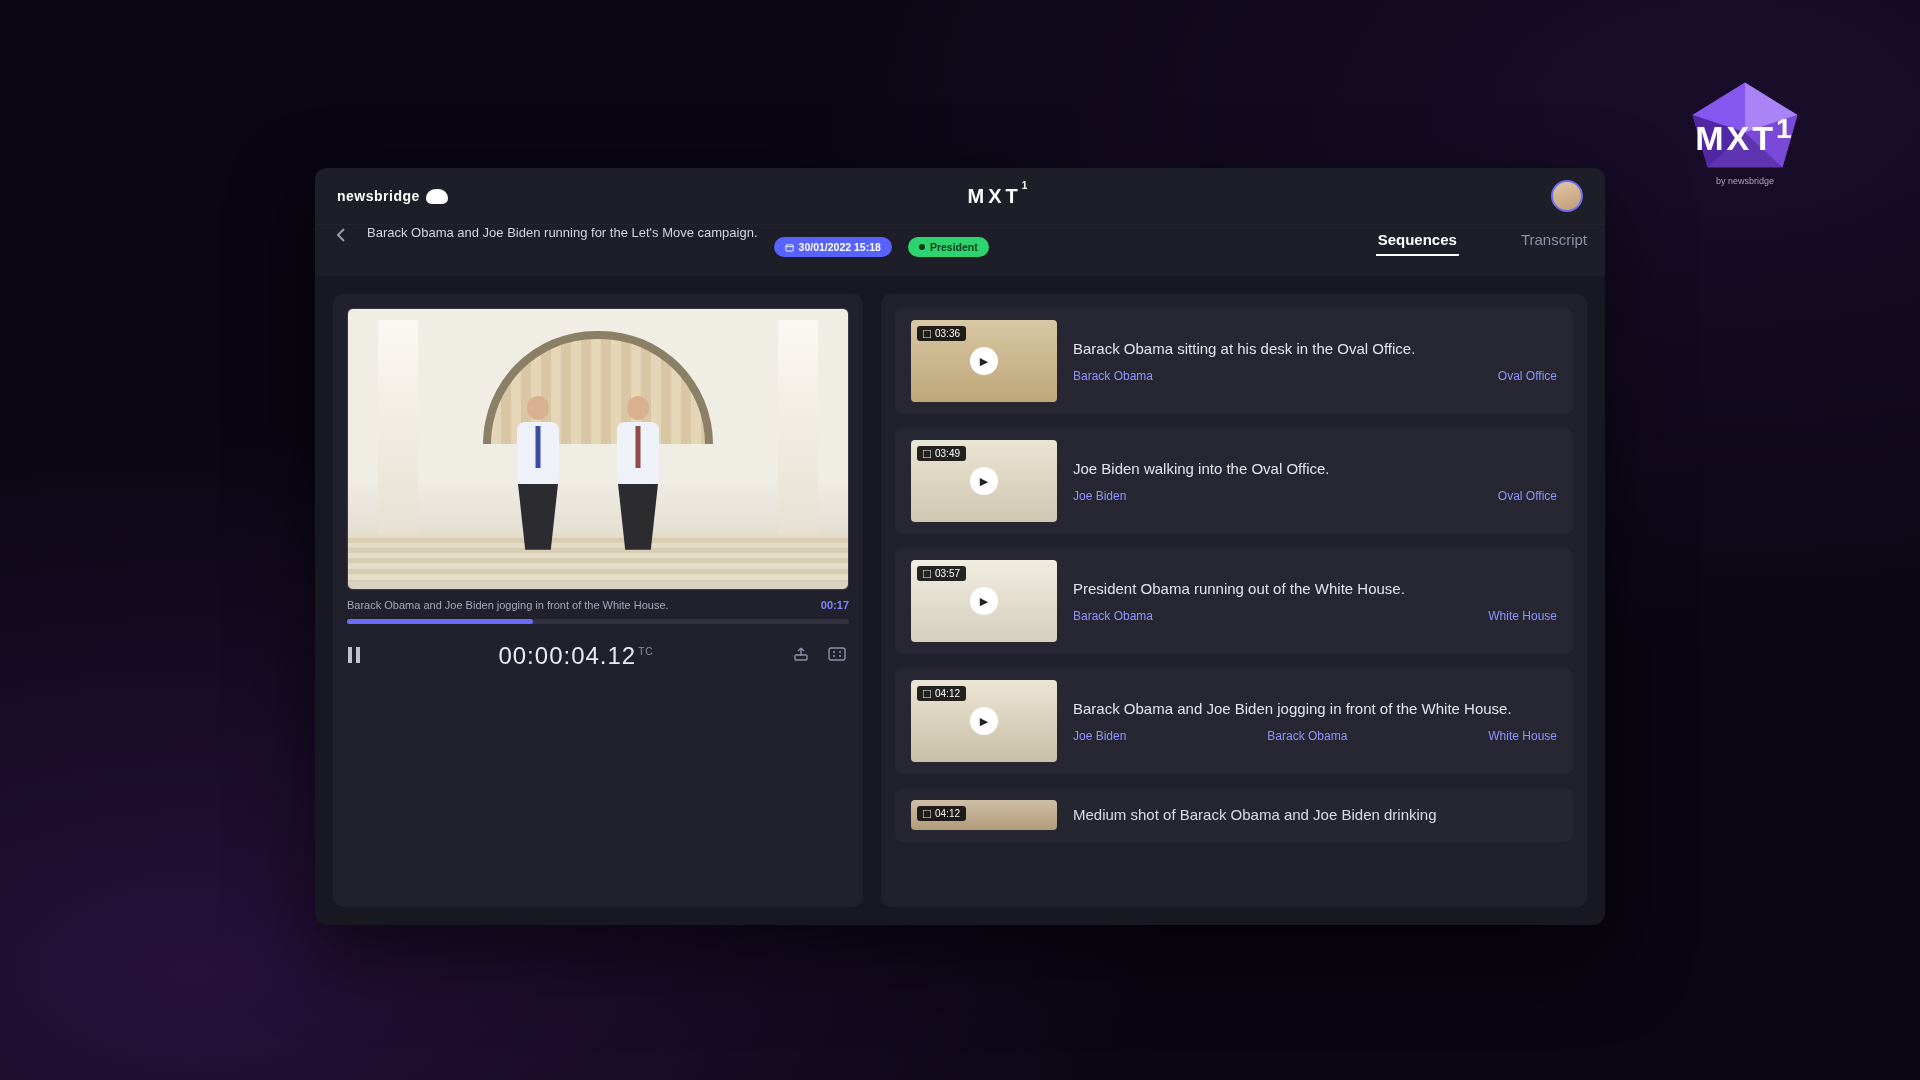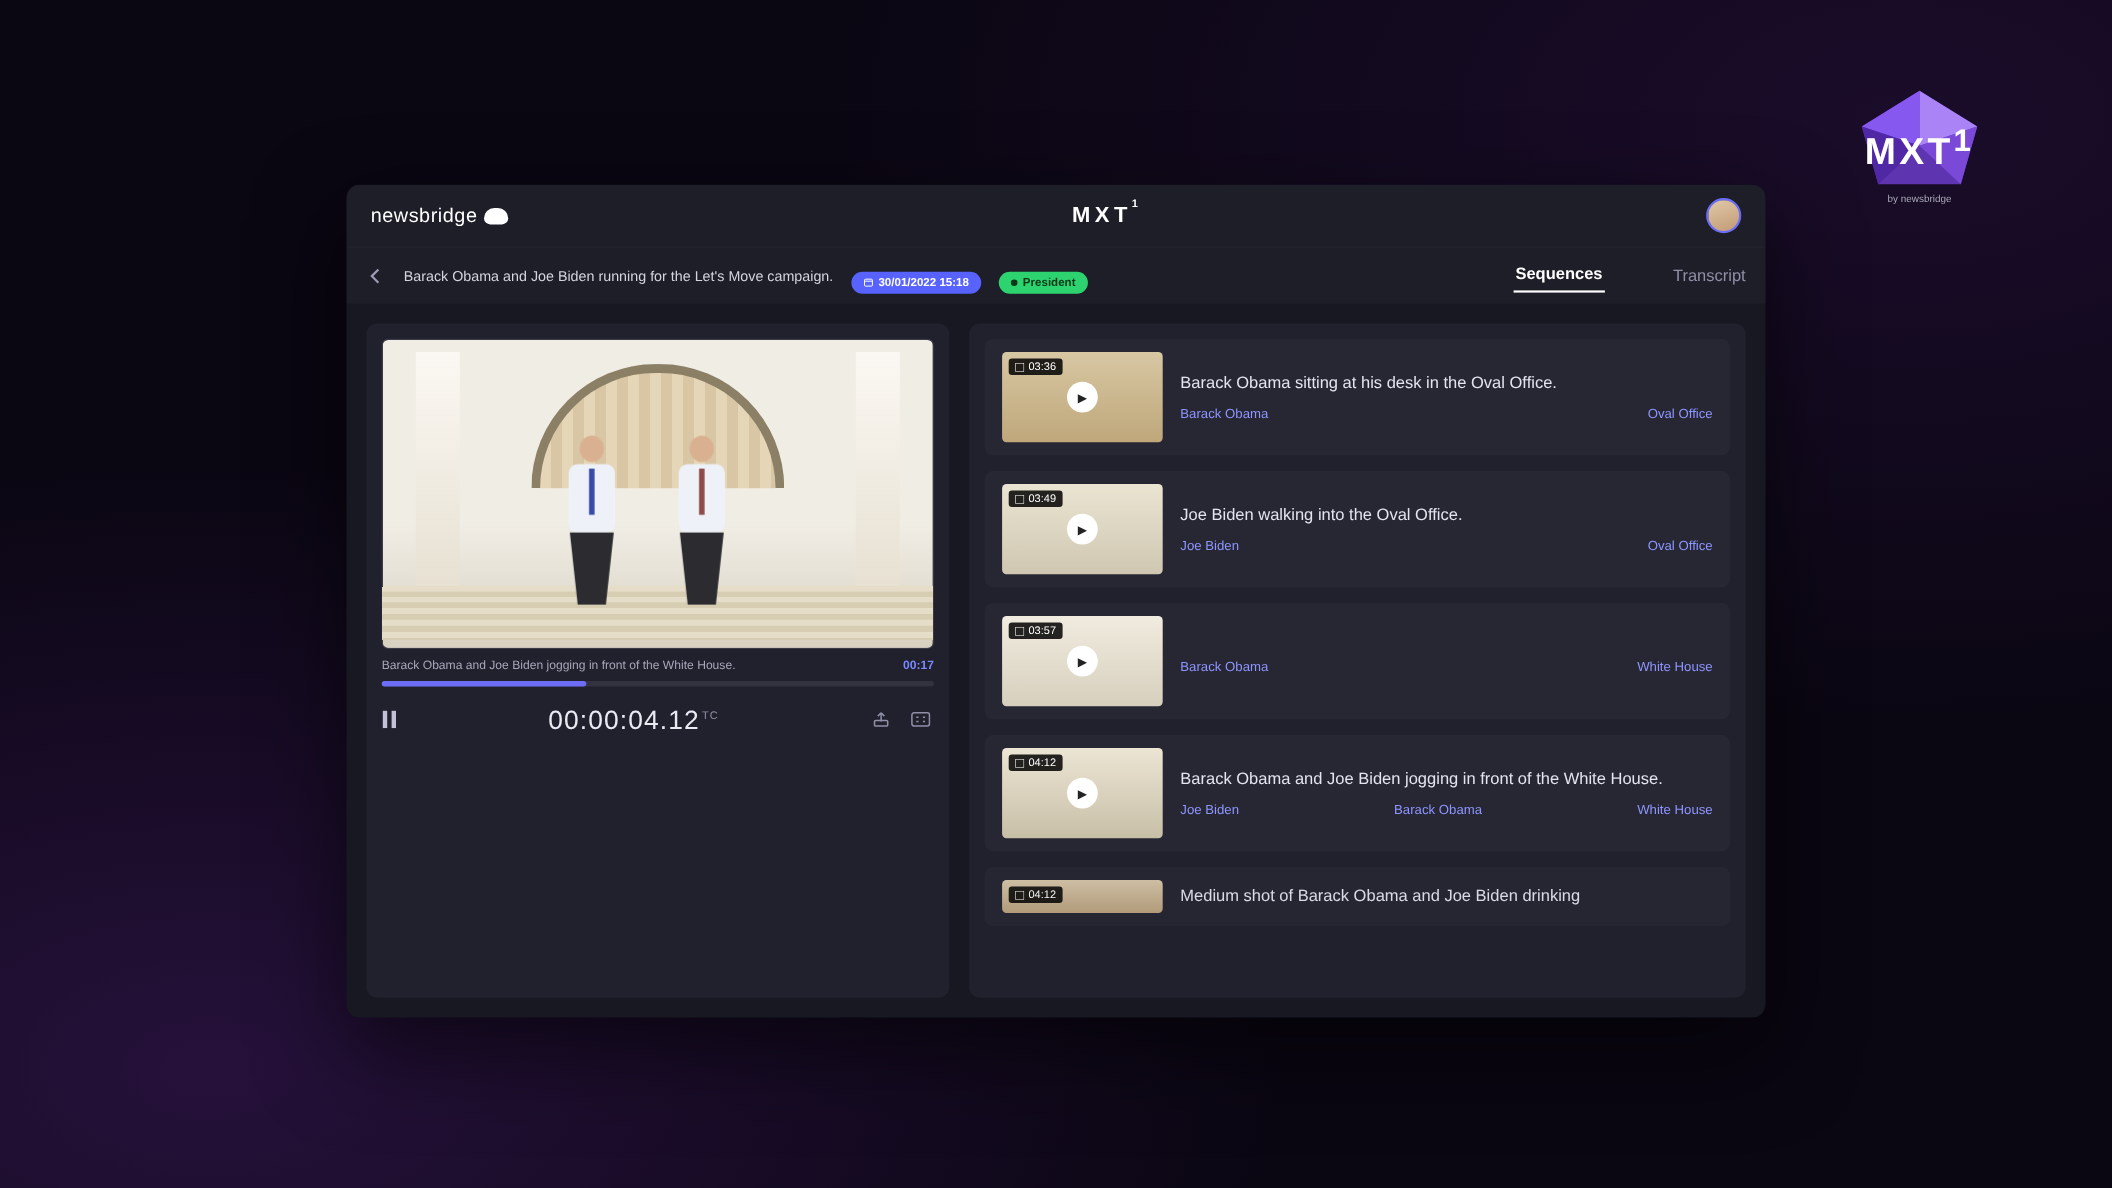--- a/index.html
+++ b/index.html
@@ -56,39 +56,39 @@
       box-shadow: 0 30px 80px rgba(0,0,0,.55);
     }
     .header {
       height: 56px;
       display: flex;
       align-items: center;
       padding: 0 22px;
       background: #1d1e28;
     }
     .nb-logo { display: flex; align-items: center; gap: 6px; }
-    .nb-logo .wordmark { font-weight: 400; font-size: 18px; color: #fff; letter-spacing: .5px;}
+    .nb-logo .wordmark { font-weight: 700; font-size: 14px; color: #fff; letter-spacing: .5px;}
     .nb-logo .cloud {
       width: 22px; height: 15px; border-radius: 10px 10px 6px 6px;
       background: #fff; position:relative;
     }
     .header-center { flex: 1; display: flex; justify-content: center; }
     .mxt-mark { font-weight: 800; letter-spacing: 4px; font-size: 20px; color: #fff; }
     .mxt-mark sup{font-size:10px;top:-6px;position:relative;}
     .avatar {
       width: 32px; height: 32px; border-radius: 50%;
       background: linear-gradient(160deg,#e0c9a6,#c29a76);
       border: 2px solid #6d6cf5;
     }
 
     .subheader {
       height: 52px;
       background: #1d1e28;
       display: flex;
-      align-items: center;
+      align-items: flex-start;
       padding: 0 16px;
       gap: 16px;
       border-top: 1px solid #23242f;
     }
     .back-chevron {
       width: 20px; height:20px; display:flex;align-items:center;justify-content:center;
       color:#9a9ab2; cursor:pointer;
     }
     .crumb { font-size: 13px; color:#d4d4de;}
     .pill {
@@ -349,20 +349,21 @@
         <div class="thumb" style="background:linear-gradient(#f1ece0,#d6cfbd)">
           <div class="time-badge">
             <svg width="8" height="8" viewBox="0 0 8 8">
                 <rect x="0" y="0" width="8" height="8" fill="none" stroke="#fff"></rect>
               </svg>
             <span>03:57</span>
           </div>
           <div class="play-ovl">▶</div>
         </div>
         <div class="seq-body">
+          <div class="seq-title">President Obama running out of the White House.</div>
           <div class="tags">
             <span class="tag">Barack Obama</span>
             <span class="tag">White House</span>
           </div>
         </div>
       </div>
 
       <div class="seq">
         <div class="thumb" style="background:linear-gradient(#ece5d4,#c8bfa7)">
           <div class="time-badge">

